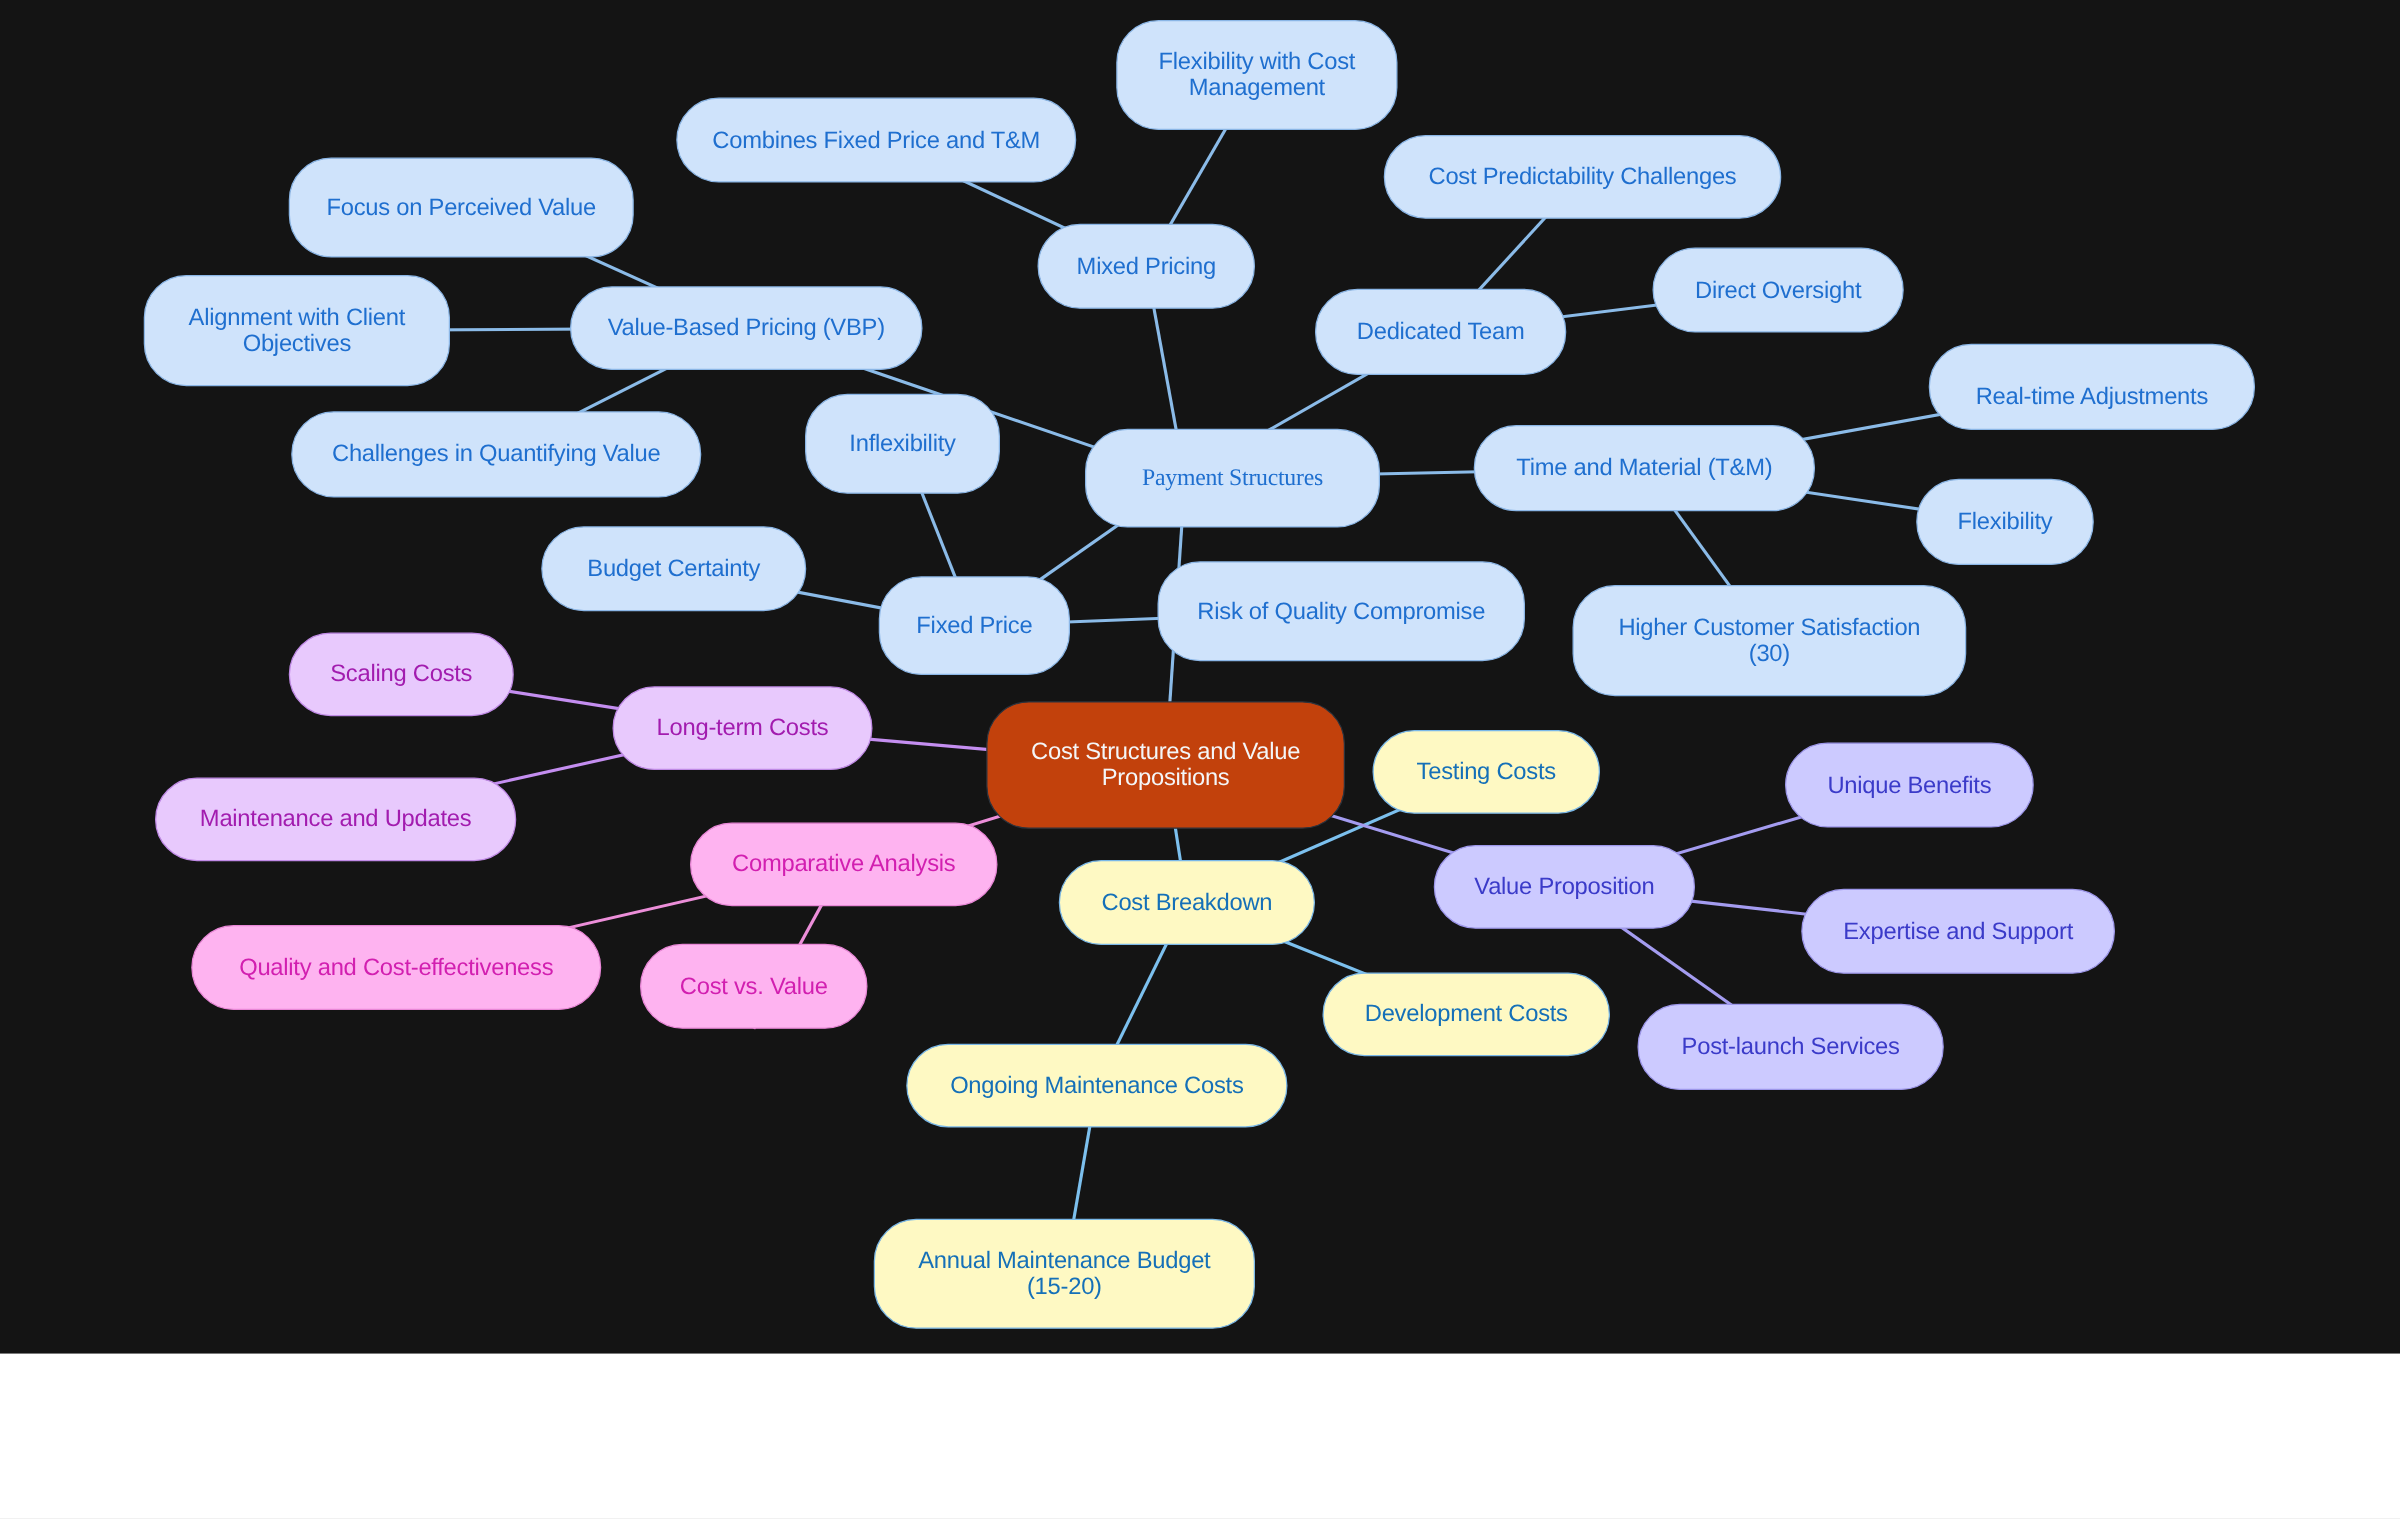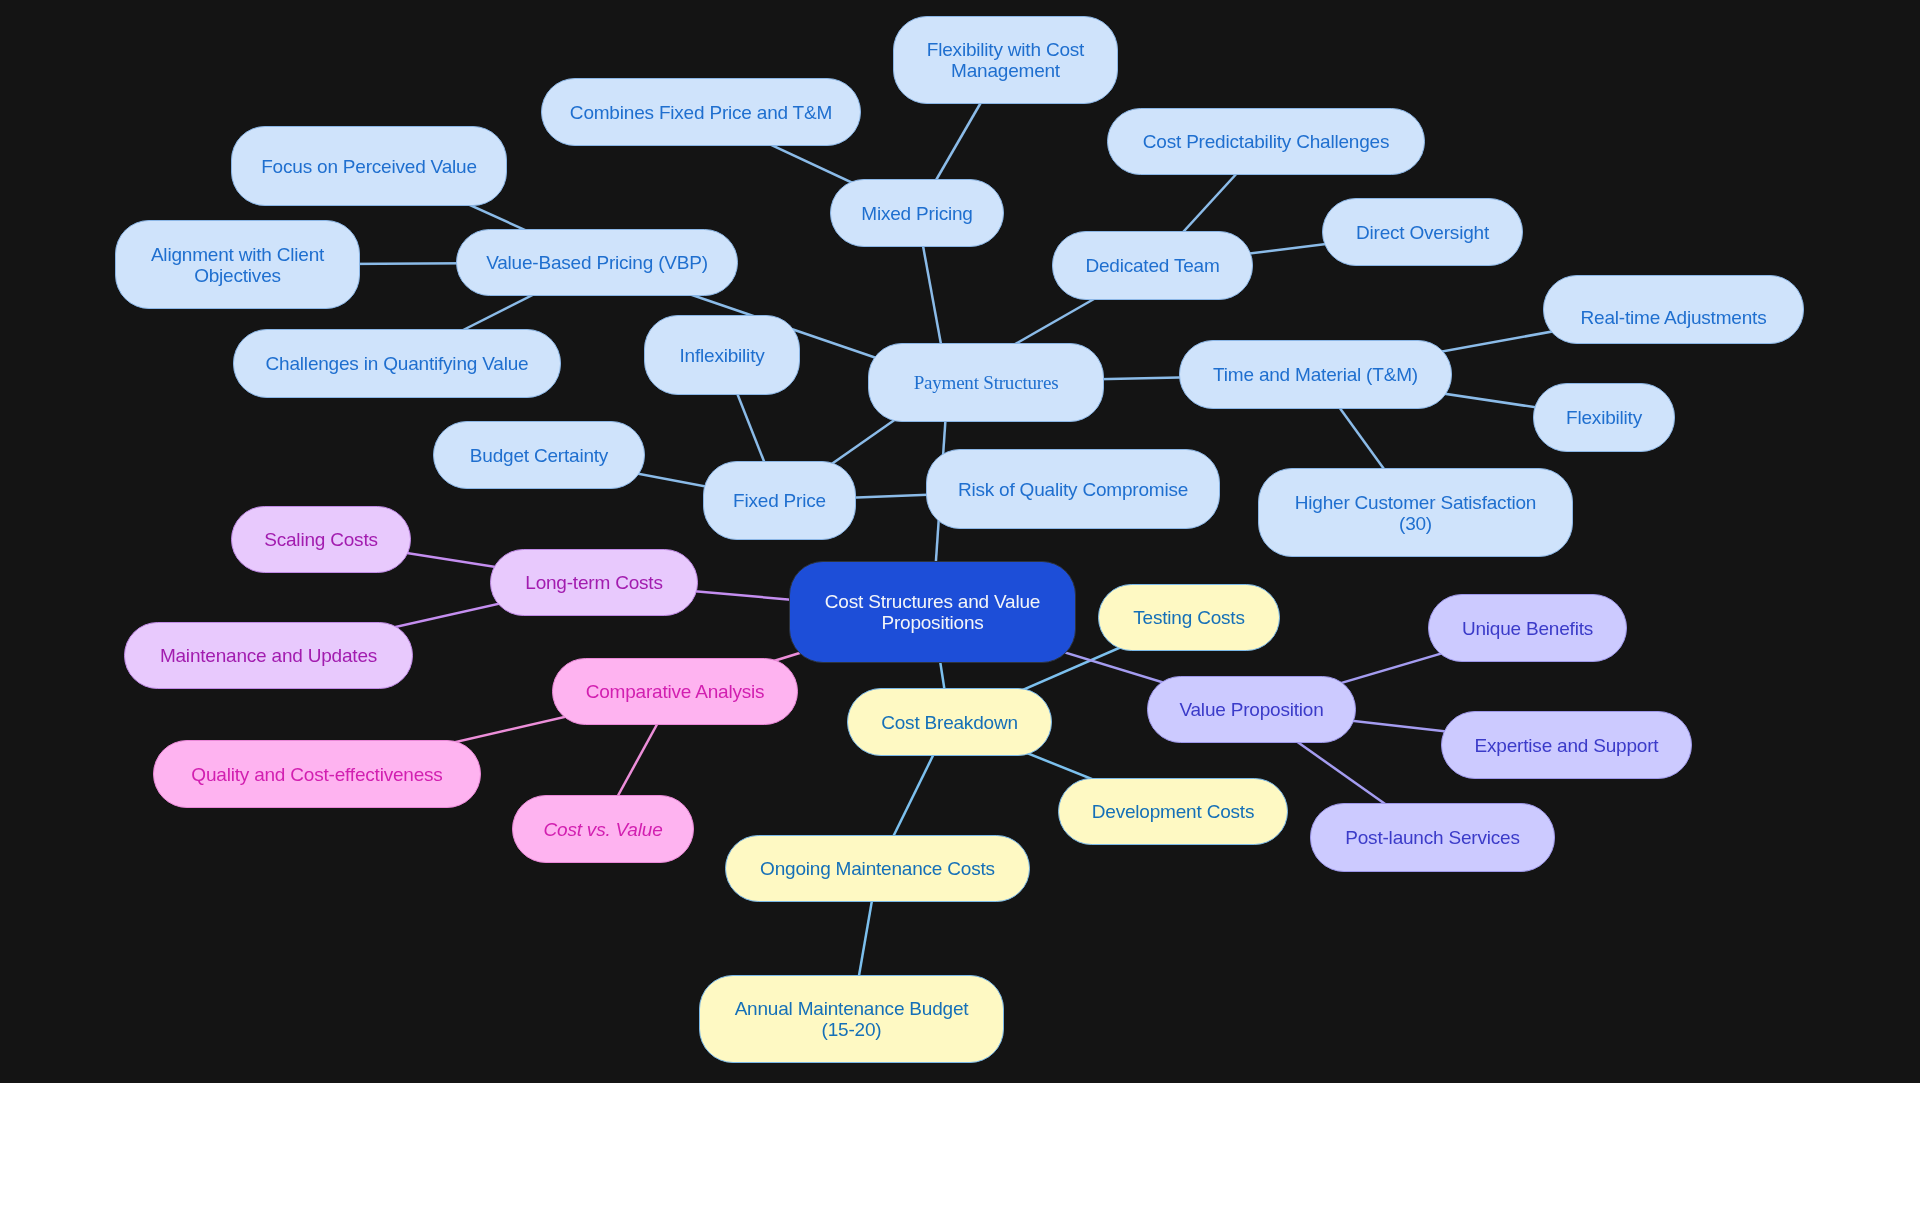--- a/index.html
+++ b/index.html
@@ -3,21 +3,21 @@
 <meta charset="utf-8">
 <style>
   html, body { margin: 0; padding: 0; }
   body { width: 1920px; height: 1215px; background: #ffffff; position: relative; overflow: hidden;
          font-family: "Liberation Sans", "DejaVu Sans", sans-serif; }
   #canvas { position: absolute; left: 0; top: 0; width: 1920px; height: 1083px; background: #141414; }
   #edges { position: absolute; left: 0; top: 0; width: 1920px; height: 1083px; }
   .node { position: absolute; box-sizing: border-box; display: flex; align-items: center; justify-content: center;
           text-align: center; border-radius: 34px; border: 1.5px solid; font-size: 19px; line-height: 21px;
           padding: 15px 18px; letter-spacing: -0.2px; }
-  .node.root { background: #1d4ed8; color: #f4f6f8; border-color: #2c333d; border-radius: 34px; }
+  .node.root { background: #c2410c; color: #f4f6f8; border-color: #2c333d; border-radius: 34px; }
   .node.payment { background: #cfe3fb; color: #1f6fcf; border-color: #8bb6e6; }
   .node.breakdown { background: #fef9c3; color: #1570b8; border-color: #7ab8e8; }
   .node.value { background: #cccaff; color: #3b3bc9; border-color: #9d97ea; }
   .node.longterm { background: #e8c9fd; color: #a21caf; border-color: #c08ae6; }
   .node.comparative { background: #feb3f0; color: #d21fb0; border-color: #e987d7; }
   #footer { position: absolute; left: 0; top: 1083px; width: 1920px; height: 132px; background: #ffffff; }
 </style>
 </head>
 <body>
 
@@ -154,21 +154,21 @@
       </div>
       <div class="node longterm" style="left: 124px; top: 622px; width: 289px; height: 67px;">
         <span>Maintenance and Updates</span>
       </div>
       <div class="node comparative" style="left: 552px; top: 658px; width: 246px; height: 67px;">
         <span>Comparative Analysis</span>
       </div>
       <div class="node comparative" style="left: 153px; top: 740px; width: 328px; height: 68px;">
         <span>Quality and Cost-effectiveness</span>
       </div>
-      <div class="node comparative" style="left: 512px; top: 795px; width: 182px; height: 68px; font-style: italic;">
+      <div class="node comparative" style="left: 512px; top: 755px; width: 182px; height: 68px;">
         <span>Cost vs. Value</span>
       </div>
     </div>
 </div>
 
 <div id="footer">
   
 </div>
 
 </body></html>

